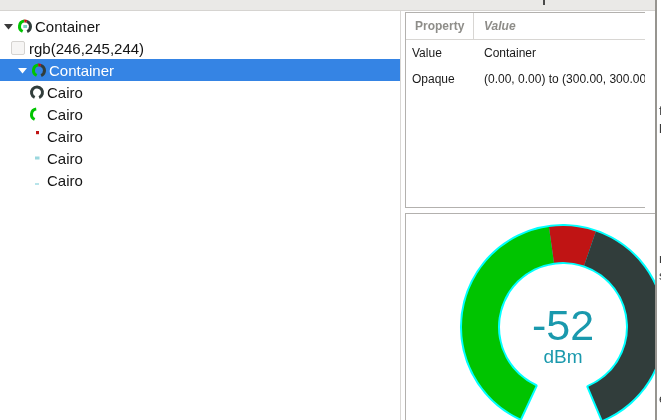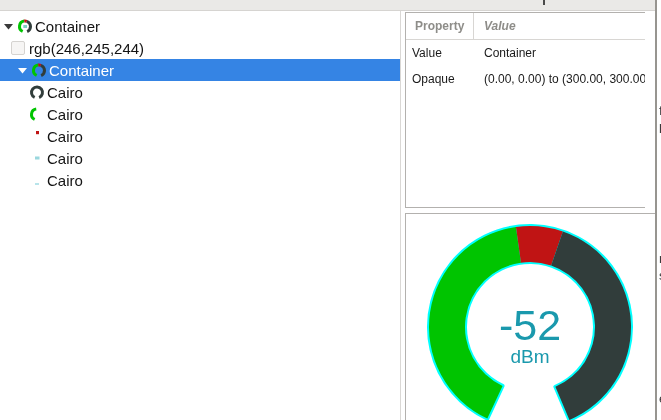--- a/index.html
+++ b/index.html
@@ -52,20 +52,21 @@
   .phead .pc2{padding-left:10px;font-style:italic;}
   .phead span{font-weight:bold;color:#8e8d89;}
   .prow{display:flex;height:26px;align-items:center;}
   .prow .pc1{width:68px;box-sizing:border-box;padding-left:6px;flex:0 0 68px;}
   .prow .pc2{padding-left:10px;white-space:nowrap;overflow:hidden;flex:1;}
   
   #gauge-panel{
     position:absolute;left:405px;top:213px;width:251px;height:207px;
     background:#ffffff;border-top:1px solid #b3b1ae;border-left:1px solid #b3b1ae;
     box-sizing:border-box;
+    padding-left:33px;
   }
   #gauge-panel svg{display:block;}
   .gauge-val{font-family:"Liberation Sans","DejaVu Sans",sans-serif;font-size:43px;}
   .gauge-unit{font-family:"Liberation Sans","DejaVu Sans",sans-serif;font-size:19px;}
   
   #window-edge{
     position:absolute;left:655px;top:0;width:6px;height:420px;
     background:#ffffff;border-left:2px solid #979590;box-sizing:border-box;overflow:hidden;
   }
   .frag{position:absolute;left:2px;font-size:13px;color:#3b3b3b;white-space:nowrap;}

